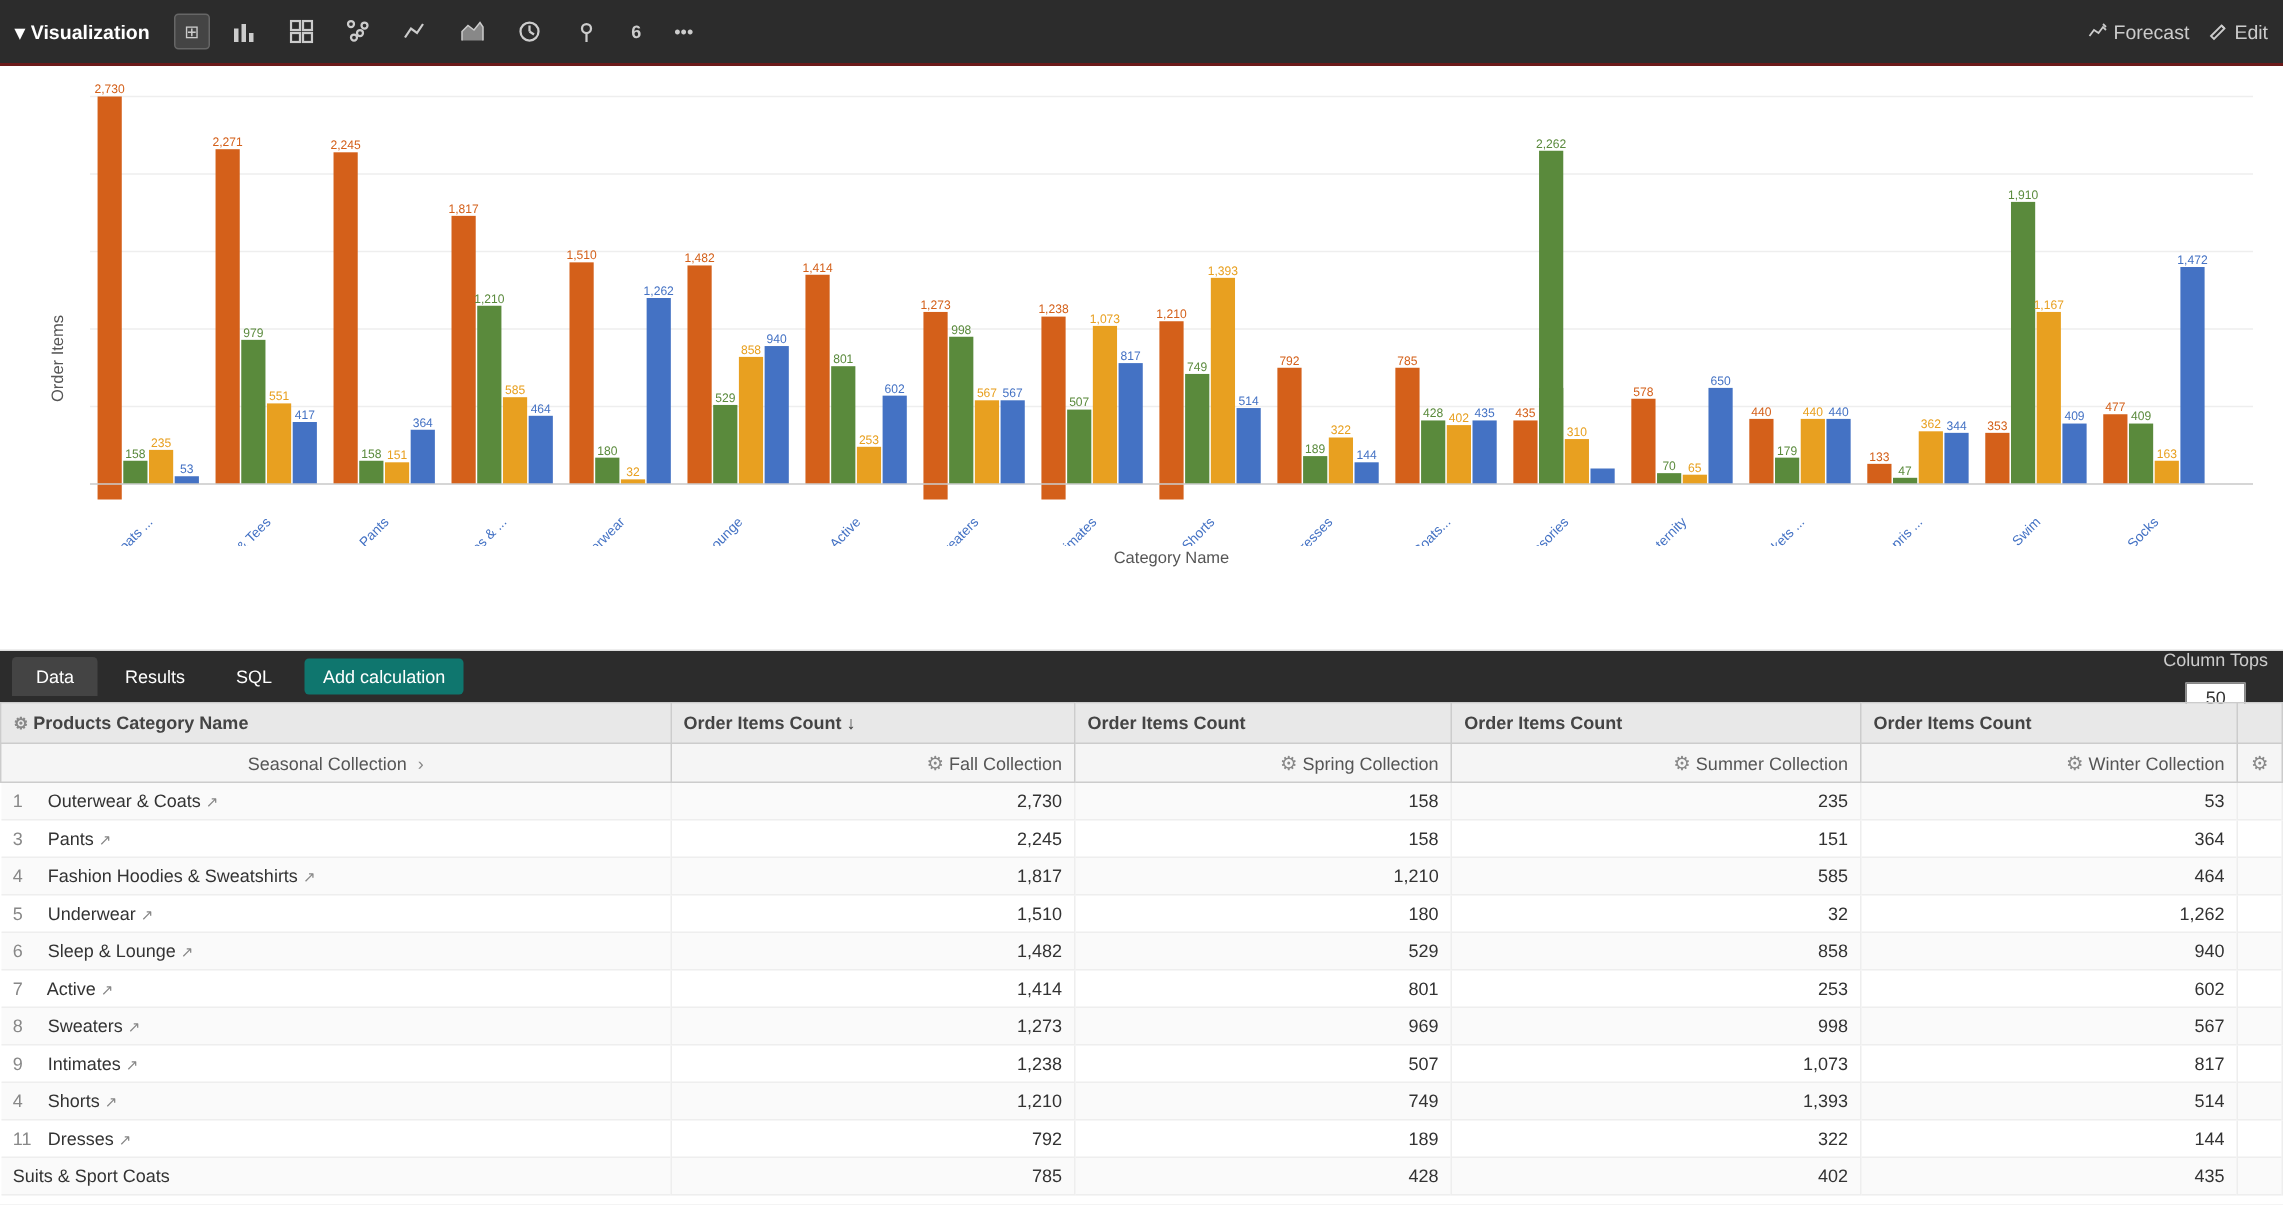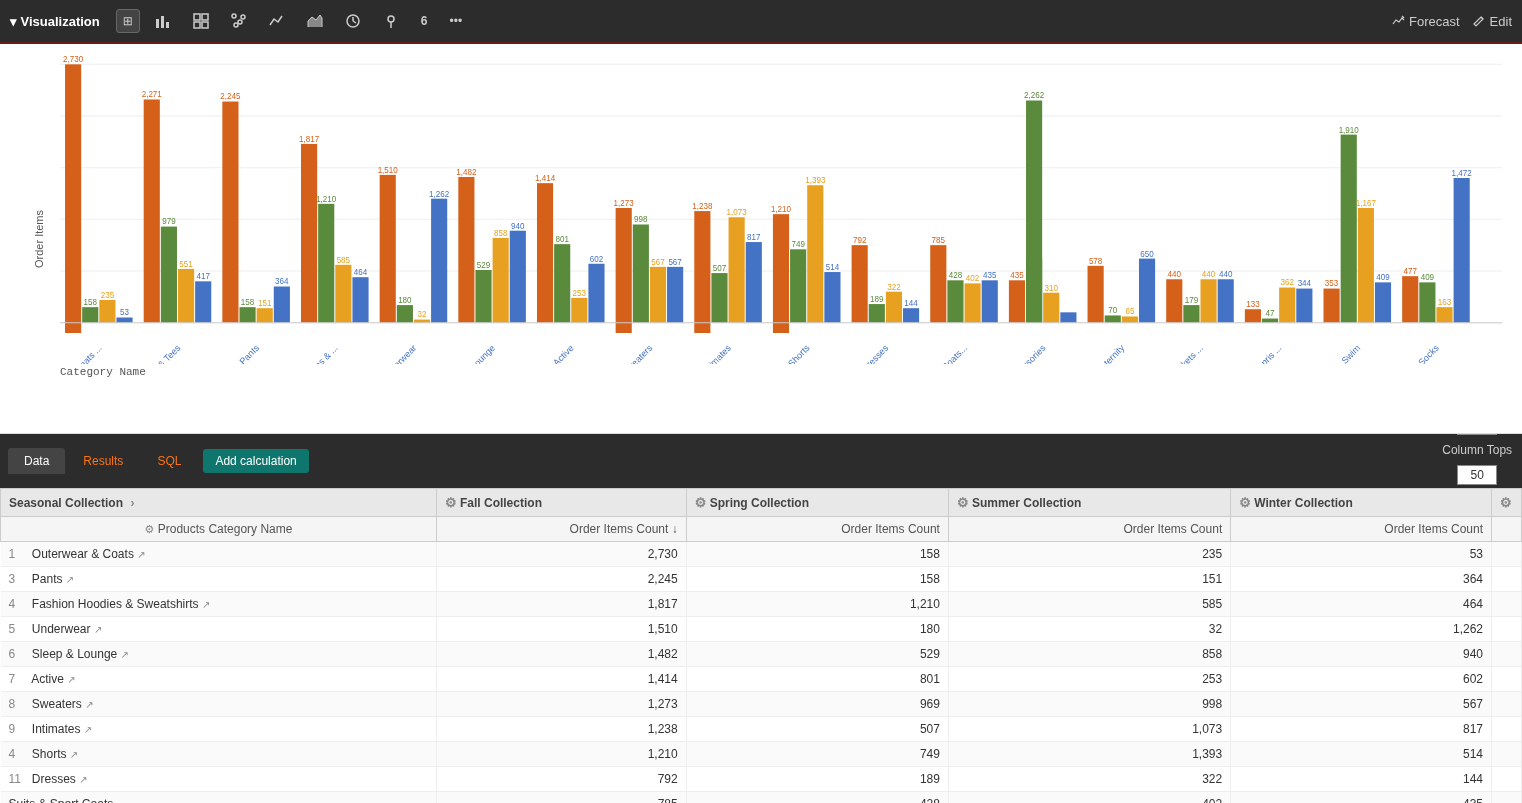--- a/index.html
+++ b/index.html
@@ -23,33 +23,33 @@
 
     
     .chart-area {
       background: #fff; height: 390px; padding: 10px 20px 10px 60px; position: relative; border-bottom: 1px solid #ddd;
     }
     .chart-y-label {
       position: absolute; left: 10px; top: 50%; transform: translateY(-50%) rotate(-90deg);
       font-size: 11px; color: #555; white-space: nowrap;
     }
     .chart-x-label {
-      font-size: 11px; color: #555; margin-top: 2px; font-family: Liberation Mono, monospace;
+      text-align: center; font-size: 11px; color: #555; margin-top: 2px;
     }
     .chart-inner { height: 310px; position: relative; }
     svg.chart-svg { width: 100%; height: 100%; }
 
     
     .bottom-panel { height: 369px; display: flex; flex-direction: column; background: #fff; }
 
     
     .tab-bar {
-      display: flex; align-items: center; background: #2c2c2c; height: 54px; padding: 0 8px; gap: 2px;
-    }
-    .tab { padding: 6px 16px; color: #f97316; cursor: pointer; font-size: 12px; border-radius: 3px 3px 0 0; }
+      display: flex; align-items: center; background: #2c2c2c; height: 34px; padding: 0 8px; gap: 2px;
+    }
+    .tab { padding: 6px 16px; color: #ffffff; cursor: pointer; font-size: 12px; border-radius: 3px 3px 0 0; }
     .tab.active { background: #444; color: #fff; }
     .add-calc-btn {
       padding: 5px 12px; background: #0f766e; color: #fff; border: none; border-radius: 3px;
       cursor: pointer; font-size: 12px; margin-left: 4px;
     }
     .tab-right { margin-left: auto; display: flex; align-items: center; gap: 8px; color: #ccc; font-size: 12px; flex-direction: column; }
     .limit-input {
       width: 40px; background: #fff; color: #333; border: 1px solid #888;
       padding: 2px 4px; font-size: 12px; text-align: center;
     }
@@ -375,20 +375,39 @@
         <span>Row Items</span>
       </label>
     </div>
   </div>
 
   <div class="data-table-wrapper">
     <table>
       <thead>
         <tr>
           <th class="category-col">
+            <span style="color:#888; cursor:pointer; font-size:11px;">⚙</span>
+            <span>Products Category Name</span>
+          </th>
+          <th class="data-col">
+            <span>Order Items Count ↓</span>
+          </th>
+          <th class="data-col">
+            <span>Order Items Count</span>
+          </th>
+          <th class="data-col">
+            <span>Order Items Count</span>
+          </th>
+          <th class="data-col">
+            <span>Order Items Count</span>
+          </th>
+          <th></th>
+        </tr>
+        <tr>
+          <th class="category-col">
             <span>Seasonal Collection</span>
             <span style="color:#888; margin-left:4px; cursor:pointer;">›</span>
           </th>
           <th class="data-col header-group" colspan="1">
             <span style="color:#888; cursor:pointer;" class="gear-icon">⚙</span>
             <span>Fall Collection</span>
           </th>
           <th class="data-col header-group" colspan="1">
             <span style="color:#888; cursor:pointer;" class="gear-icon">⚙</span>
             <span>Spring Collection</span>
@@ -397,39 +416,20 @@
             <span style="color:#888; cursor:pointer;" class="gear-icon">⚙</span>
             <span>Summer Collection</span>
           </th>
           <th class="data-col header-group" colspan="1">
             <span style="color:#888; cursor:pointer;" class="gear-icon">⚙</span>
             <span>Winter Collection</span>
           </th>
           <th style="width:30px;">
             <span style="color:#888; cursor:pointer;" class="gear-icon">⚙</span>
           </th>
-        </tr>
-        <tr>
-          <th class="category-col">
-            <span style="color:#888; cursor:pointer; font-size:11px;">⚙</span>
-            <span>Products Category Name</span>
-          </th>
-          <th class="data-col">
-            <span>Order Items Count ↓</span>
-          </th>
-          <th class="data-col">
-            <span>Order Items Count</span>
-          </th>
-          <th class="data-col">
-            <span>Order Items Count</span>
-          </th>
-          <th class="data-col">
-            <span>Order Items Count</span>
-          </th>
-          <th></th>
         </tr>
       </thead>
       <tbody id="table-body">
       <tr>
       <td>
         <span class="row-num">1</span>
         Outerwear &amp; Coats
         <span style="color:#888; font-size:10px; cursor:pointer;">↗</span>
       </td>
       <td>2,730</td>

